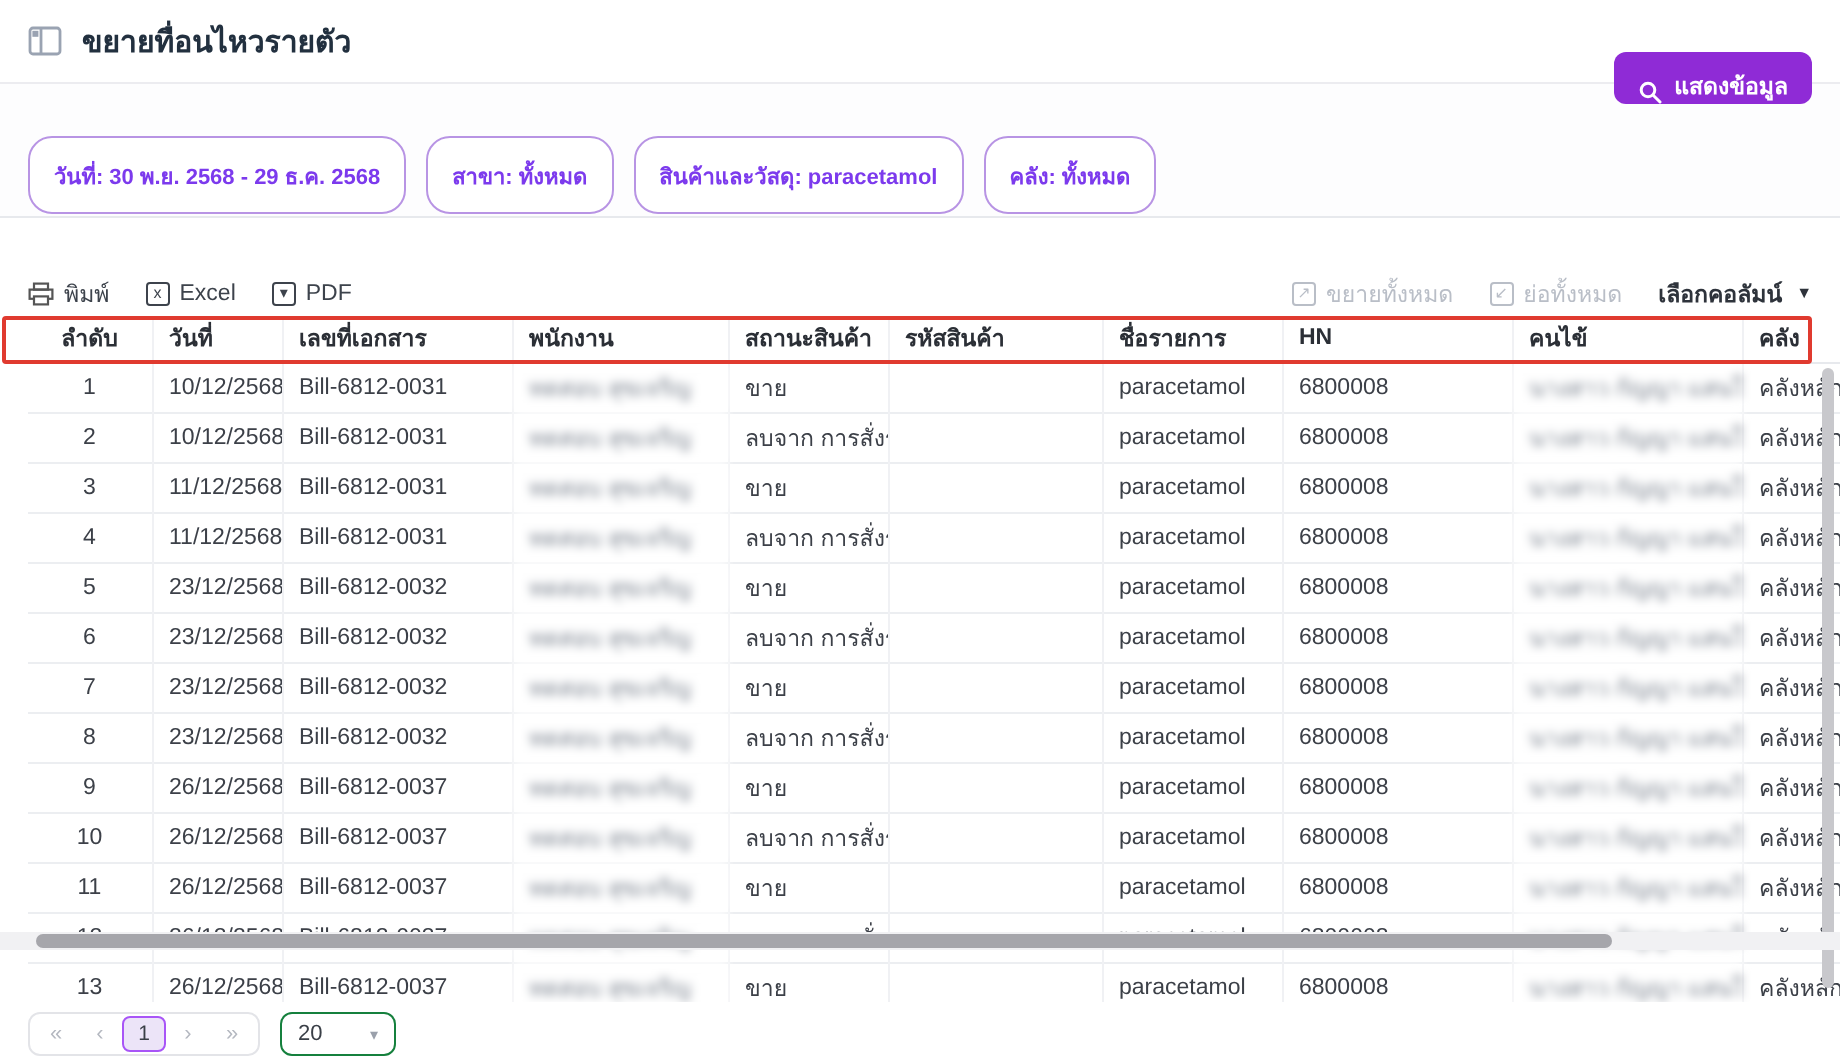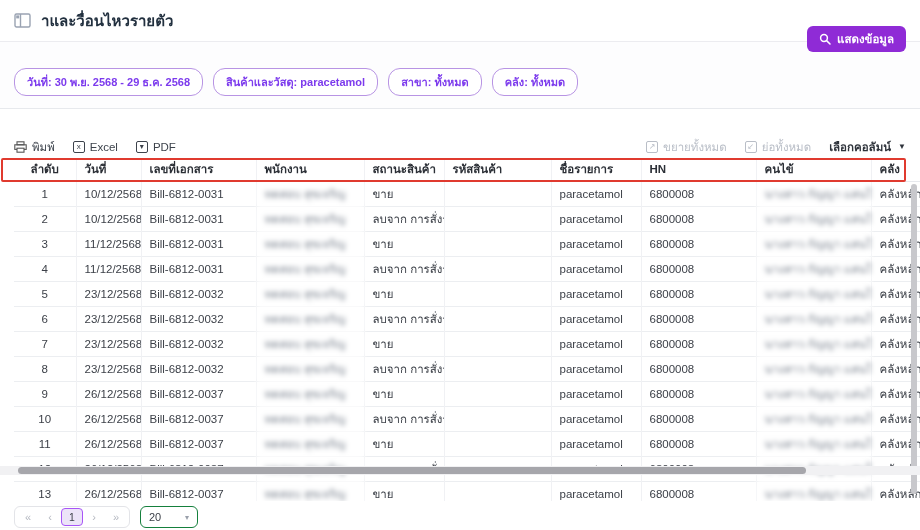--- a/index.html
+++ b/index.html
@@ -6,27 +6,27 @@
   html,body { width:920px; height:530px; overflow:hidden; background:#fbfbfc;
               font-family:"Liberation Sans","DejaVu Sans",sans-serif; }
   .app { position:relative; width:920px; height:530px; background:#fdfdfe; }
 
   
   .topbar { position:absolute; top:0; left:0; right:0; height:42px; background:#fff;
             border-bottom:1px solid #ececf0; display:flex; align-items:center;
             padding:0 14px; justify-content:space-between; }
   .topbar-left { display:flex; align-items:center; gap:10px; }
   .page-title { font-size:15px; font-weight:bold; color:#22303f; }
-  .btn-primary { display:flex; align-items:center; gap:6px; background:var(--accent,#8f2bd6);
+  .btn-primary { display:flex; align-items:flex-end; gap:6px; background:var(--accent,#8f2bd6);
                  color:#fff; border:none; border-radius:6px; height:26px; padding:0 12px;
                  font-size:11.5px; font-weight:bold; cursor:pointer;margin-top:36px; }
 
   
   .chips-row { position:absolute; top:68px; left:14px; right:14px; display:flex; gap:10px; }
-  .chip { display:inline-flex; align-items:center; height:28px; padding:0 12px;
+  .chip { display:inline-flex; align-items:center; height:39px; padding:0 12px;
           border:1px solid #b894e4; border-radius:12px; background:#fff;
           color:var(--chip,#7c3aed); font-size:11px; font-weight:bold; white-space:nowrap; }
 
   
   .panel { position:absolute; top:108px; left:0; right:0; bottom:0; background:#fff;
            border-top:1px solid #e7e9ed; }
   .group-hint { height:23px; background:#fafafb; border-bottom:1px solid #eceef1;
                 display:flex; align-items:center; justify-content:center;
                 color:#9aa3b2; font-size:11px; }
   .toolbar { height:23px; display:flex; align-items:center; justify-content:space-between;
@@ -87,44 +87,44 @@
 
   <header class="topbar">
     <div class="topbar-left">
       <span style="cursor:pointer;">
         <svg width="17" height="17" viewBox="0 0 17 17">
           <rect x="1" y="2" width="15" height="13" rx="1.5" fill="none" stroke="#9aa3b2" stroke-width="1.4"></rect>
           <line x1="6.5" y1="2" x2="6.5" y2="15" stroke="#9aa3b2" stroke-width="1.4"></line>
           <rect x="2.2" y="3.4" width="3" height="3" fill="#9aa3b2"></rect>
         </svg>
       </span>
-      <h1 class="page-title">าและวื่อนไหวรายตัว</h1>
+      <h1 class="page-title">ขยายทื่อนไหวรายตัว</h1>
     </div>
     <button class="btn-primary">
       <span>
         <svg width="12" height="12" viewBox="0 0 12 12">
           <circle cx="5" cy="5" r="3.4" fill="none" stroke="#fff" stroke-width="1.5"></circle>
           <line x1="7.6" y1="7.6" x2="11" y2="11" stroke="#fff" stroke-width="1.5" stroke-linecap="round"></line>
         </svg>
       </span>
       <span>แสดงข้อมูล</span>
     </button>
   </header>
 
   <div class="chips-row">
     <span class="chip">
         <span>วันที่: 30 พ.ย. 2568 - 29 ธ.ค. 2568</span>
       </span>
 
     <span class="chip">
+        <span>สาขา: ทั้งหมด</span>
+      </span>
+
+    <span class="chip">
         <span>สินค้าและวัสดุ: paracetamol</span>
-      </span>
-
-    <span class="chip">
-        <span>สาขา: ทั้งหมด</span>
       </span>
 
     <span class="chip">
         <span>คลัง: ทั้งหมด</span>
       </span>
   </div>
 
   <div class="panel">
 
 

